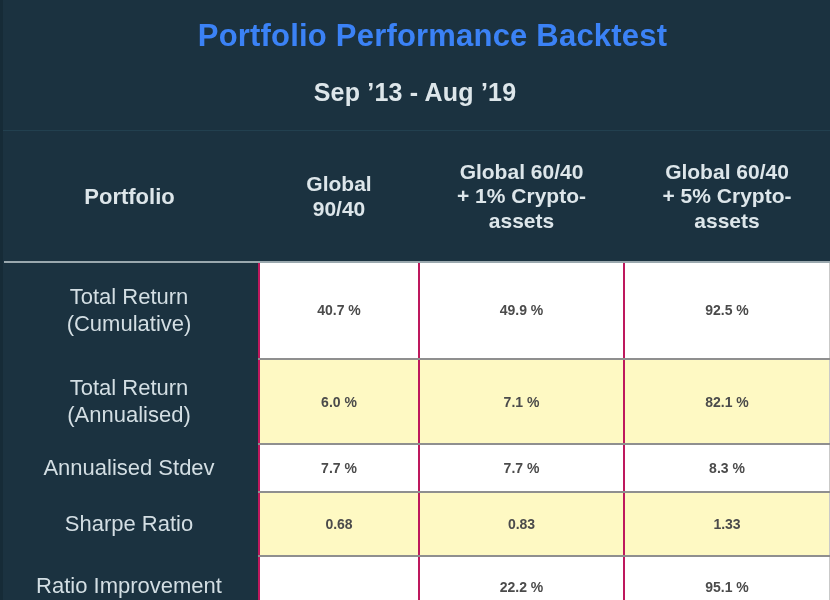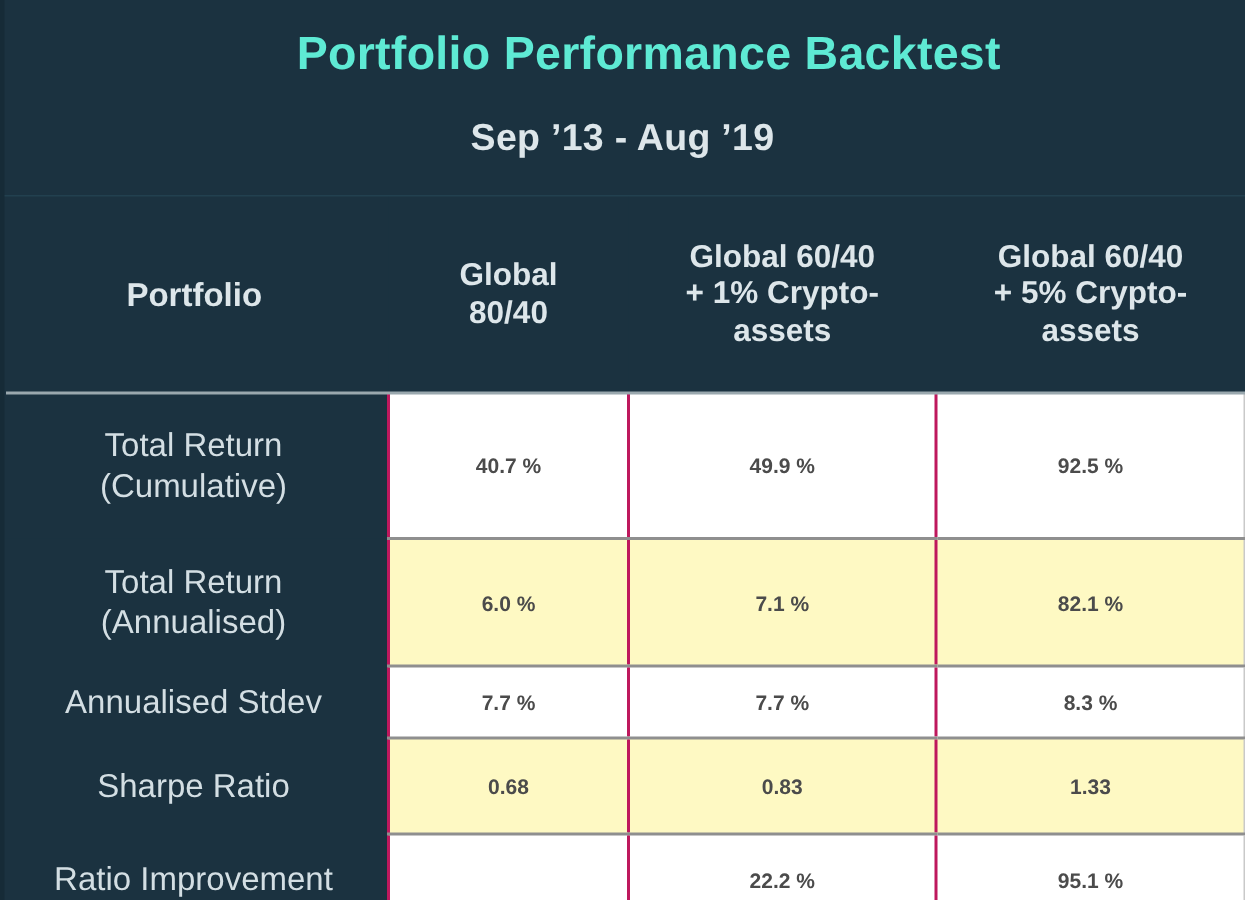--- a/index.html
+++ b/index.html
@@ -26,21 +26,21 @@
 
   
   .title-block {
     padding-top: 18px;
     text-align: center;
   }
 
   .main-title {
     font-size: 31px;
     font-weight: bold;
-    color: #5eead4;
+    color: #3b82f6;
     letter-spacing: 0.2px;
     line-height: 1.15;
     padding-left: 35px;
   }
 
   .sub-title {
     margin-top: 24px;
     font-size: 25px;
     font-weight: bold;
     color: #dde6ea;
@@ -168,21 +168,21 @@
       <col class="c-a">
       <col class="c-b">
       <col class="c-c">
     </colgroup>
 
     <thead>
       <tr>
         <th class="th-label">Portfolio</th>
         <th>
           <span>Global</span><br>
-          <span>80/40</span>
+          <span>90/40</span>
         </th>
         <th>
           <span>Global 60/40</span><br>
           <span>+ 1% Crypto-</span><br>
           <span>assets</span>
         </th>
         <th>
           <span>Global 60/40</span><br>
           <span>+ 5% Crypto-</span><br>
           <span>assets</span>

